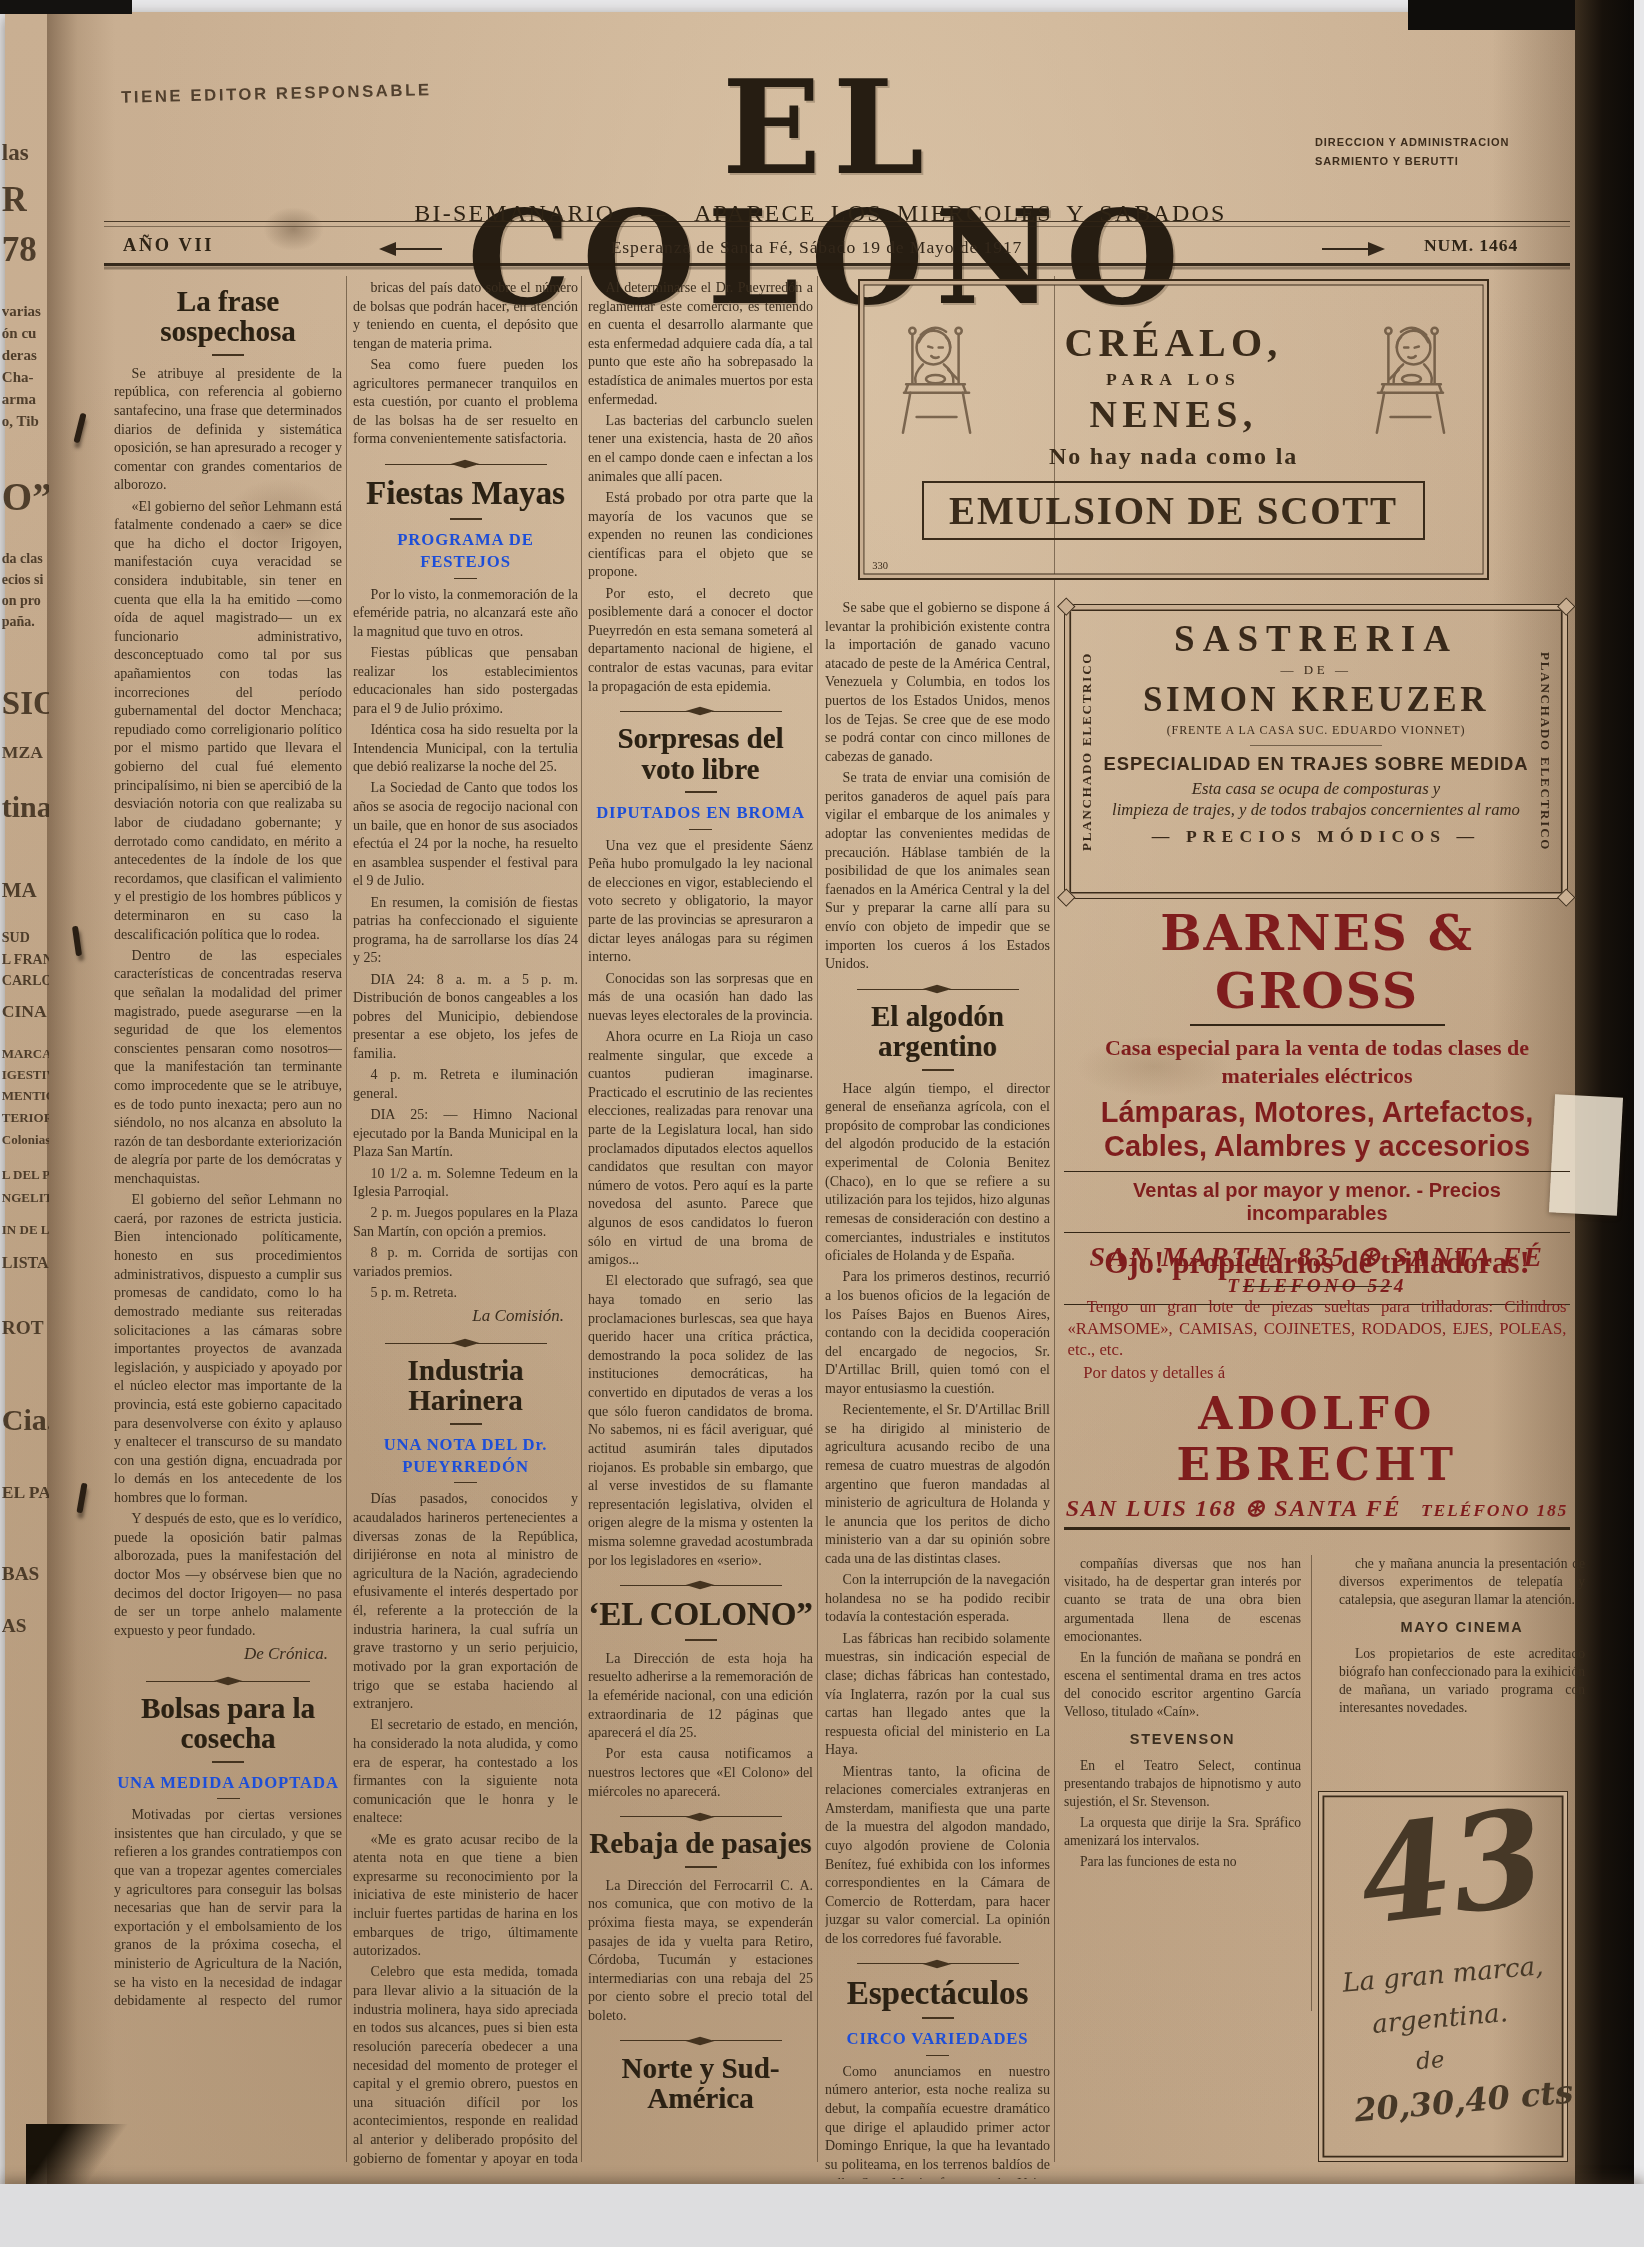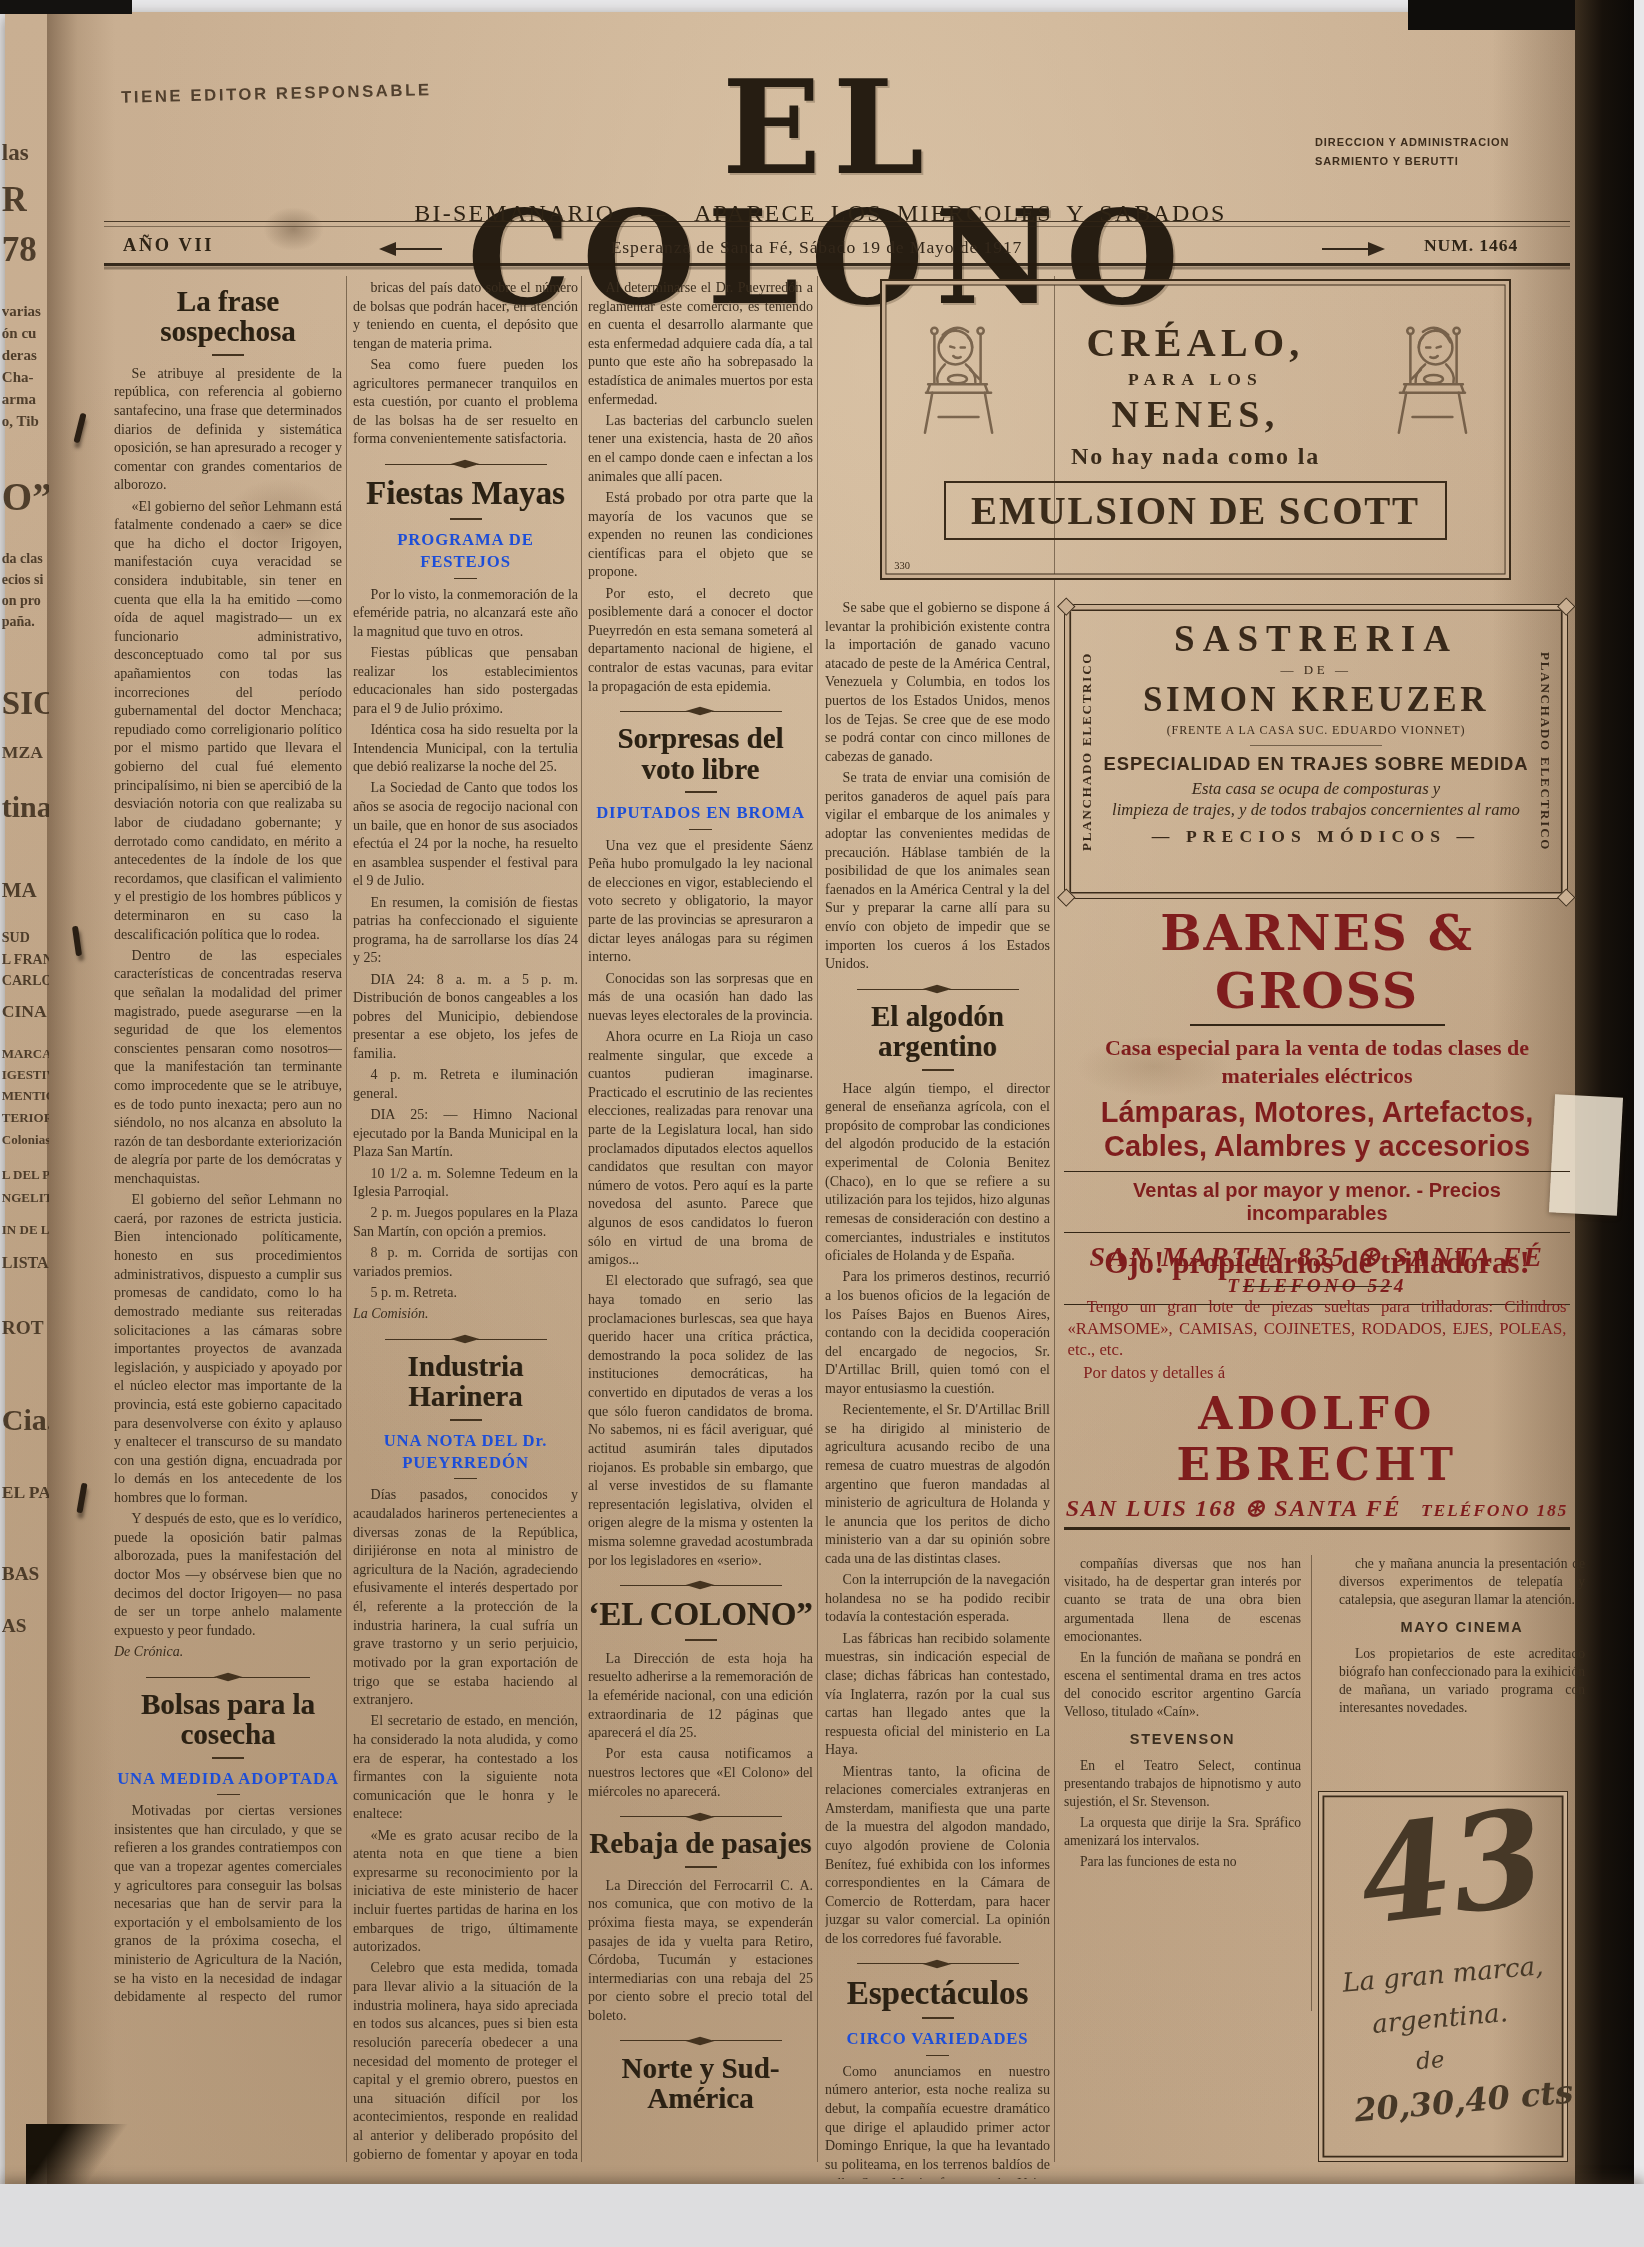--- a/index.html
+++ b/index.html
@@ -68,28 +68,28 @@
   .vr{position:absolute;border-left:1.3px solid rgba(62,46,28,.55);}
   .col{position:absolute;overflow:hidden;font-size:14px;line-height:1.33;text-align:justify;color:#3a2d1e;}
   .col p.para{margin:0 0 2.6px;text-indent:17.6px;}
   .headline{font-family:"Liberation Serif",serif;font-weight:700;font-size:33px;line-height:1.05;
      text-align:center;color:#2b2113;margin-top:7px;text-shadow:0.4px 0.4px 0 rgba(43,33,19,.4);}
   .hl-m{font-size:29px;}
   .hdash{width:32px;border-top:2.2px solid #44331f;margin:7px auto 8.8px;}
   .hdash.sm{width:23px;border-top-width:1.8px;margin:4.4px auto 7px;}
   .subhead{font-family:"Liberation Serif",serif;font-weight:700;font-size:16.7px;letter-spacing:0.9px;
      text-align:center;color:#1d4ed8;}
-  .byline{font-style:italic;font-size:14px;padding-right:14px;margin:1.8px 0 5.3px;}
+  .byline{text-align:right;font-style:italic;font-size:17px;padding-right:14px;margin:1.8px 0 5.3px;}
   .divider{display:flex;align-items:center;width:72%;margin:12.3px auto 8.8px;}
   .divider .dl{flex:1;border-top:1.3px solid #44331f;}
   .divider .dd{width:6.1px;height:6.1px;background:#44331f;transform:scaleX(3.4) rotate(45deg);margin:0 8.8px;}
   
   .emulsion{left:858px;top:279px;width:627px;height:297px;border:2.6px solid #3a2b1a;
      box-shadow:inset 0 0 0 3.5px rgba(201,175,146,1), inset 0 0 0 4.4px #3a2b1a;
-     display:flex;flex-direction:column;align-items:center;justify-content:center;color:#3a2b1a;margin-left:22px;}
+     display:flex;flex-direction:column;align-items:center;justify-content:center;color:#3a2b1a;}
   .em-crealo{font-size:40px;letter-spacing:5.3px;font-weight:600;}
   .em-para{font-size:17.6px;letter-spacing:6.1px;font-weight:700;margin-top:3.5px;}
   .em-nenes{font-size:38px;letter-spacing:5.3px;font-weight:600;margin-top:1.8px;}
   .em-nohay{font-size:24px;font-weight:700;letter-spacing:1.8px;margin-top:7px;}
   .em-box{margin-top:10.5px;border:2.2px solid #3a2b1a;padding:5.3px 24.6px;font-size:39px;
      font-weight:700;letter-spacing:1.8px;white-space:nowrap;}
   .em-num{position:absolute;left:12.3px;bottom:7px;font-size:10.5px;}
   .baby{position:absolute;top:30px;width:105px;height:132px;opacity:.8;}
   .baby.l{left:23px;} .baby.r{right:23px;transform:scaleX(-1);}
   

